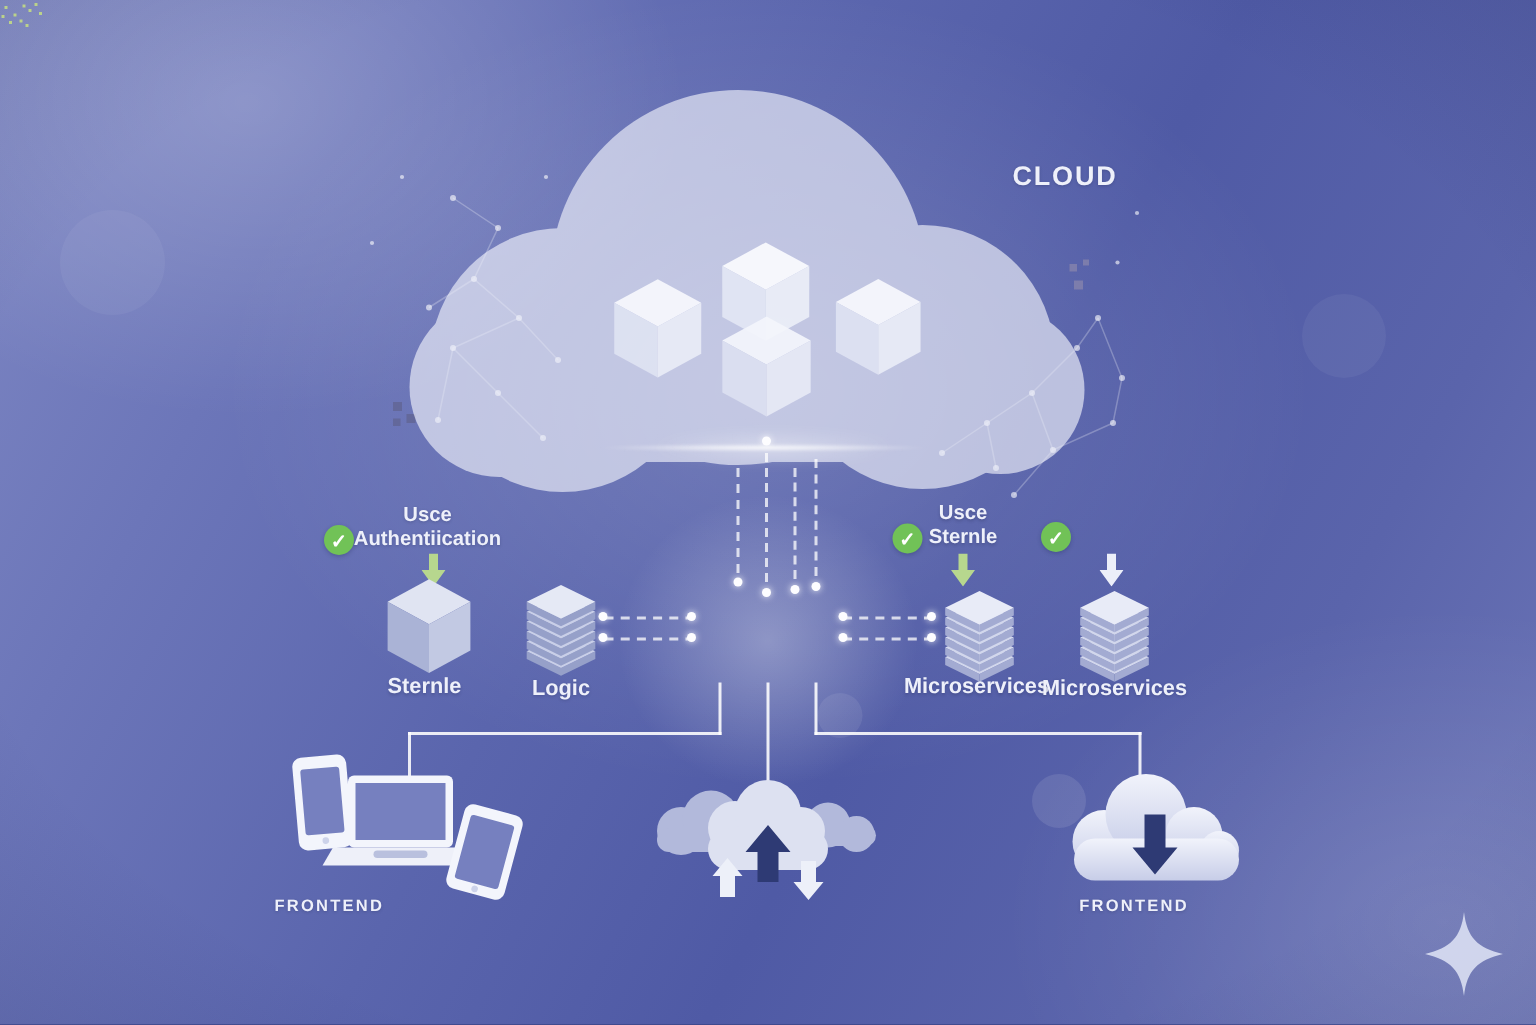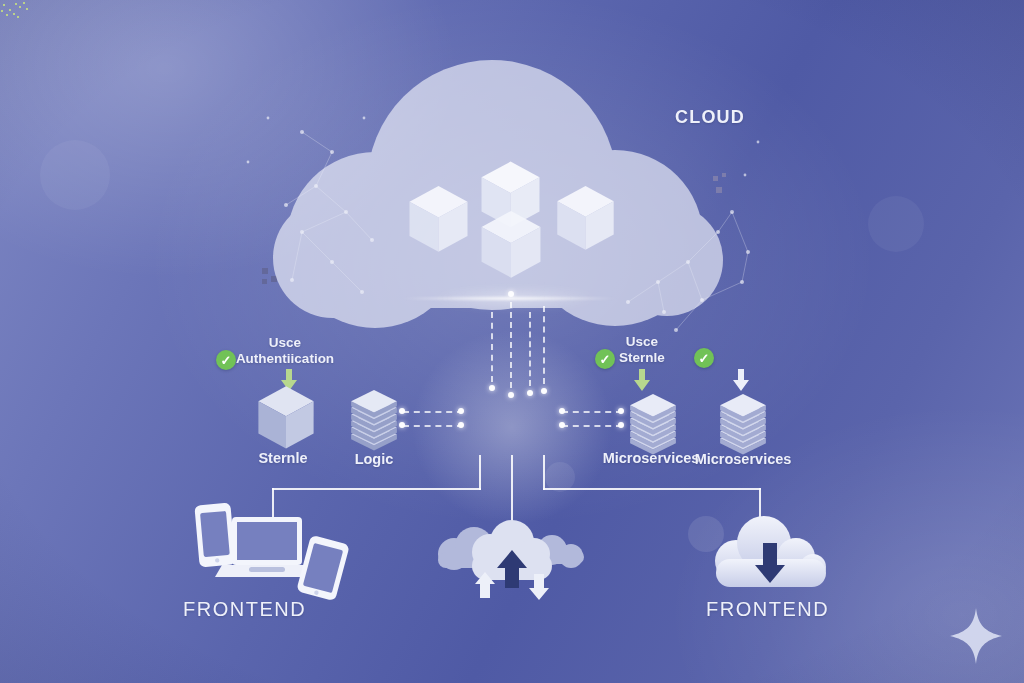--- a/index.html
+++ b/index.html
@@ -36,21 +36,21 @@
     display:flex;align-items:center;justify-content:center;}
   #apis-box .t{font-size:32px;font-weight:700;letter-spacing:1px;color:#2e3a74;}
   #apis-glow{left:412px;top:330px;width:200px;height:195px;
     background:radial-gradient(closest-side, rgba(255,255,255,0.30), rgba(255,255,255,0));}
   
   .check{width:20px;height:20px;border-radius:50%;background:#71c257;color:#ffffff;
     display:flex;align-items:center;justify-content:center;font-size:13px;font-weight:700;
     box-shadow:0 1px 3px rgba(30,40,80,0.3);}
   .callout-text{font-size:13.5px;line-height:16px;text-align:center;}
   .node-label{font-size:14.5px;text-align:center;}
-  .cap{font-size:20px;letter-spacing:1.5px;font-weight:400;}
+  .cap{font-size:11px;letter-spacing:1.5px;font-weight:700;}
   .bokeh{border-radius:50%;}
   .sq{position:absolute;background:rgba(92,92,132,0.55);}
   .gn{position:absolute;width:2px;height:2px;background:#c6df82;opacity:0.85;}
 </style>
 </head>
 <body>
 
 <div id="canvas">
 
   <div>

